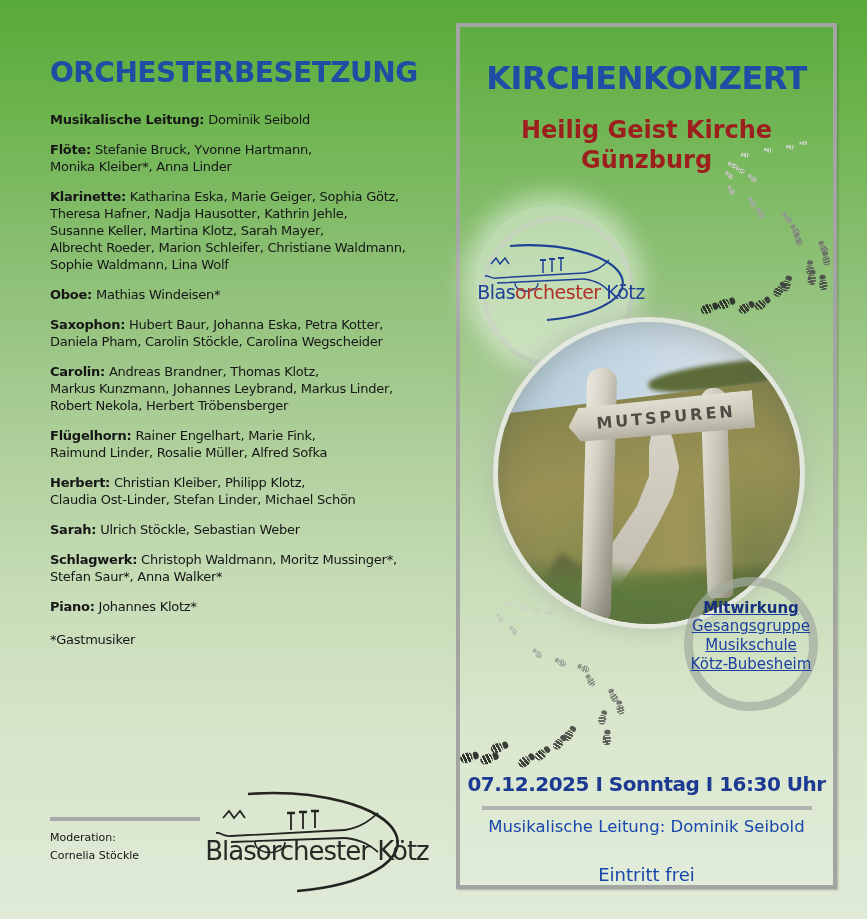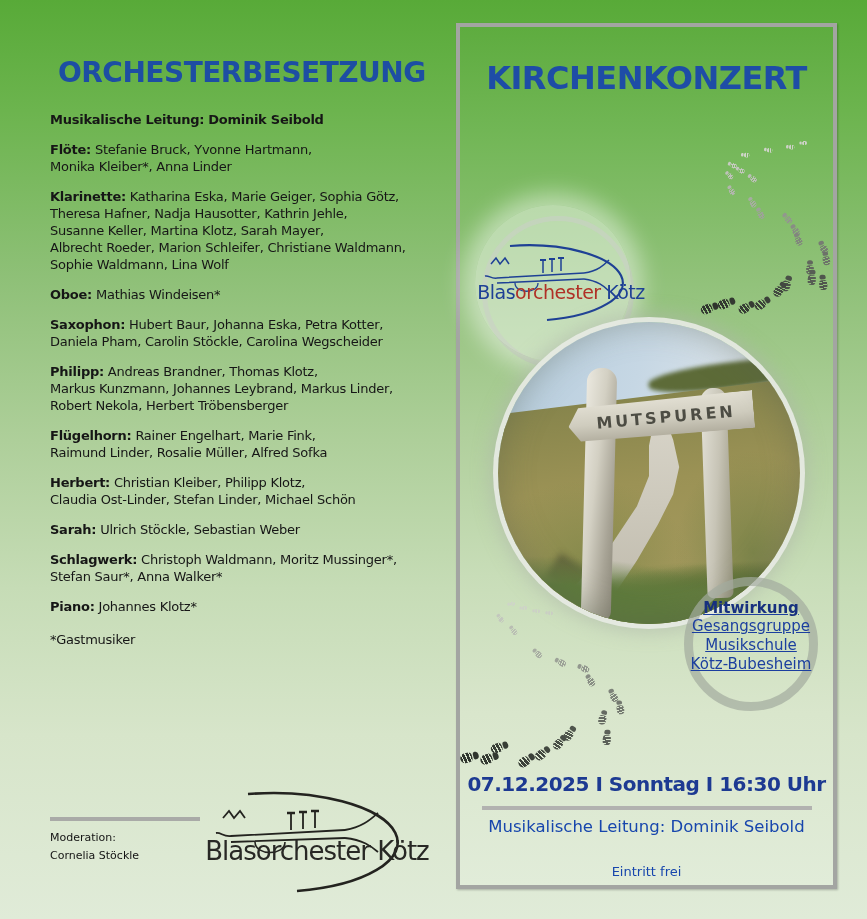--- a/index.html
+++ b/index.html
@@ -4,25 +4,25 @@
 <style>
   html,body{margin:0;padding:0;background:#dfe9d9;}
   *{box-sizing:border-box;}
   #stage{
     position:relative;width:867px;height:919px;overflow:hidden;
     background:linear-gradient(180deg,#58aa38 0%,#6cb44e 12%,#8ec077 30%,#aecf9a 48%,#c6dcb6 64%,#d7e5ca 80%,#e0ebd8 100%);
     font-family:"DejaVu Sans","Liberation Sans",sans-serif;
   }
   
   .left-content{position:absolute;left:50px;top:56px;width:420px;color:#161616;}
-  .left-title{font-size:28px;font-weight:700;color:#1d4ea3;letter-spacing:-0.5px;margin:0 0 22px 8px;}
+  .left-title{font-size:28px;font-weight:700;color:#1d4ea3;letter-spacing:-0.5px;margin:0 0 22px 0;}
   .sec{margin:0 0 13px 0;font-size:13px;line-height:17px;letter-spacing:-0.25px;}
   .sec .lbl{font-weight:700;}
   .names{white-space:pre-line;}
-  .names.bold{font-weight:700;margin-top:48px;}
+  .names.bold{font-weight:400;margin-top:48px;}
   .footnote{margin:17px 0 0 0;font-size:13px;letter-spacing:-0.25px;}
   .mod-divider{position:absolute;left:50px;top:817px;width:150px;height:4px;background:#a9aaa7;}
   .moderation{position:absolute;left:50px;top:829px;font-size:11px;font-weight:400;line-height:17.5px;color:#141414;white-space:pre-line;}
   
   .logo-left{position:absolute;left:193px;top:780px;width:245px;height:115px;}
   .logo-left svg{position:absolute;left:0;top:0;}
   .logo-left .logo-text{position:absolute;left:6px;top:56px;width:236px;text-align:center;font-size:26px;letter-spacing:-1px;color:#282825;}
   
   .panel{
     position:absolute;left:456px;top:23px;width:381px;height:866px;
@@ -74,21 +74,21 @@
   .ph-sign span{font-size:16px;font-weight:700;letter-spacing:3px;color:#3f3f37;opacity:0.9;padding-left:10px;}
   .ph-vignette{inset:0;border-radius:50%;box-shadow:inset 0 0 34px rgba(88,98,78,0.4);}
   
   .mitwirkung{position:absolute;left:206px;top:572px;width:170px;text-align:center;color:#1c3f9f;text-decoration:underline;}
   .mitwirkung .mw-label{font-size:15px;font-weight:700;color:#17307f;}
   .mitwirkung .mw-lines{font-size:15px;line-height:19px;white-space:pre-line;}
   
   .r-date{position:absolute;left:0;top:745px;width:100%;text-align:center;font-size:20px;font-weight:700;letter-spacing:-0.5px;color:#1d3a92;}
   .r-divider{position:absolute;left:22px;top:779px;width:330px;height:4px;background:#b2b2b0;}
   .r-leader{position:absolute;left:0;top:790px;width:100%;text-align:center;font-size:16.5px;color:#1746ad;}
-  .r-admission{position:absolute;left:0;top:837px;width:100%;text-align:center;font-size:13px;color:#1746ad;}
+  .r-admission{position:absolute;left:0;top:837px;width:100%;text-align:center;font-size:18px;color:#1746ad;}
   
   .fp{position:absolute;width:11px;height:18px;}
   .fp::before{content:"";position:absolute;left:1px;top:0;width:9px;height:11px;border-radius:5px 5px 4px 4px;
     background:repeating-linear-gradient(172deg,currentColor 0 2.4px,transparent 2.4px 3.4px);}
   .fp::after{content:"";position:absolute;left:2px;bottom:1px;width:7px;height:5px;border-radius:2px 2px 3px 3px;background:currentColor;}
 </style>
 </head>
 <body>
 
 <div id="stage">
@@ -100,21 +100,21 @@
     <p class="sec"><b class="lbl">Flöte:</b> <span class="names">Stefanie Bruck, Yvonne Hartmann,
 Monika Kleiber*, Anna Linder</span></p>
     <p class="sec"><b class="lbl">Klarinette:</b> <span class="names">Katharina Eska, Marie Geiger, Sophia Götz,
 Theresa Hafner, Nadja Hausotter, Kathrin Jehle,
 Susanne Keller, Martina Klotz, Sarah Mayer,
 Albrecht Roeder, Marion Schleifer, Christiane Waldmann,
 Sophie Waldmann, Lina Wolf</span></p>
     <p class="sec"><b class="lbl">Oboe:</b> <span class="names">Mathias Windeisen*</span></p>
     <p class="sec"><b class="lbl">Saxophon:</b> <span class="names">Hubert Baur, Johanna Eska, Petra Kotter,
 Daniela Pham, Carolin Stöckle, Carolina Wegscheider</span></p>
-    <p class="sec"><b class="lbl">Philipp:</b> <span class="names">Andreas Brandner, Thomas Klotz,
+    <p class="sec"><b class="lbl">Carolin:</b> <span class="names">Andreas Brandner, Thomas Klotz,
 Markus Kunzmann, Johannes Leybrand, Markus Linder,
 Robert Nekola, Herbert Tröbensberger</span></p>
     <p class="sec"><b class="lbl">Flügelhorn:</b> <span class="names">Rainer Engelhart, Marie Fink,
 Raimund Linder, Rosalie Müller, Alfred Sofka</span></p>
     <p class="sec"><b class="lbl">Herbert:</b> <span class="names">Christian Kleiber, Philipp Klotz,
 Claudia Ost-Linder, Stefan Linder, Michael Schön</span></p>
     <p class="sec"><b class="lbl">Sarah:</b> <span class="names">Ulrich Stöckle, Sebastian Weber</span></p>
     <p class="sec"><b class="lbl">Schlagwerk:</b> <span class="names">Christoph Waldmann, Moritz Mussinger*,
 Stefan Saur*, Anna Walker*</span></p>
     <p class="sec"><b class="lbl">Piano:</b> <span class="names">Johannes Klotz*</span></p>
@@ -134,20 +134,22 @@
       <path d="M152,50 C170,47 178,39 185,33 M152,58 C170,60 178,66 185,72" fill="none" stroke="#23231f" stroke-width="1.8"></path>
       <path d="M62,62 C62,76 92,76 92,62" fill="none" stroke="#23231f" stroke-width="1.6"></path>
       <path d="M98,50 V33 M110,49 V32 M122,48 V31" stroke="#23231f" stroke-width="1.8"></path>
       <path d="M94,33 h8 M106,32 h8 M118,31 h8" stroke="#23231f" stroke-width="2.4"></path>
     </svg>
     <span class="logo-text">Blasorchester Kötz</span>
   </div>
 
   <div class="panel">
     <div class="r-title">KIRCHENKONZERT</div>
+    <div class="r-venue">Heilig Geist Kirche
+Günzburg</div>
 
     <div class="deco-circle circle-logo"></div>
     <div class="logo-blob"></div>
 
     <div class="logo-right">
       <svg width="186" height="96" viewBox="0 0 186 96">
         <path d="M42,11 A90,36 0 1 1 79,85" fill="none" stroke="#1e4095" stroke-width="2.2"></path>
         <path d="M23,29 l5,-6 l4,6 l5,-6 l4,6" fill="none" stroke="#1e4095" stroke-width="1.5"></path>
         <path d="M29,43 L116,38 M29,48 L116,44" fill="none" stroke="#1e4095" stroke-width="1.5"></path>
         <path d="M29,43 C23,44 21,40 17,41" fill="none" stroke="#1e4095" stroke-width="1.5"></path>

